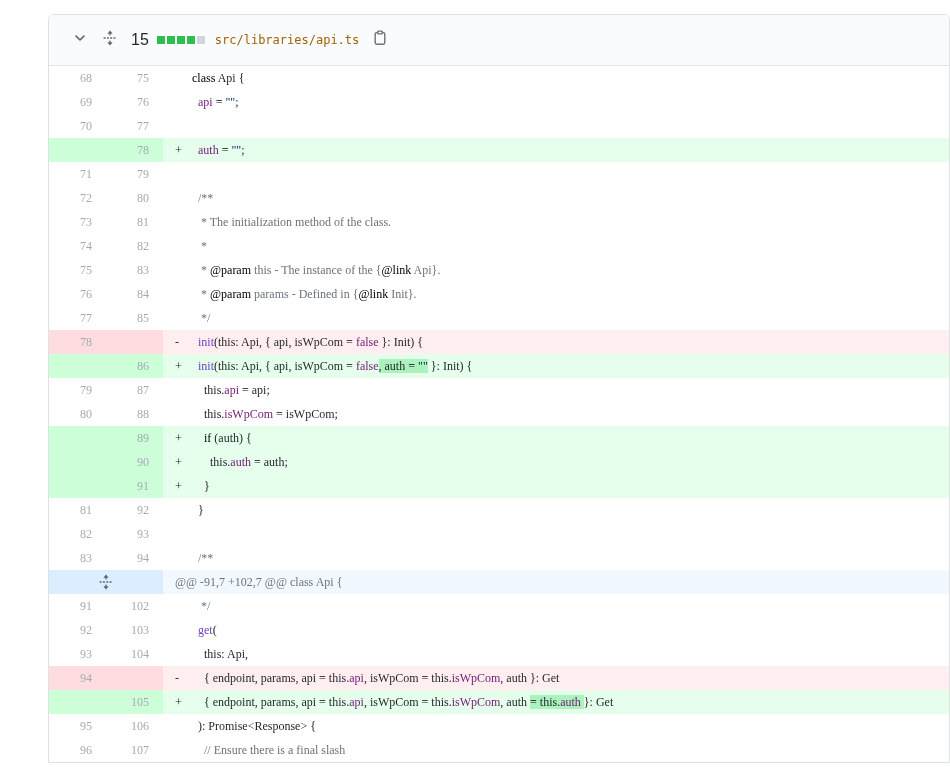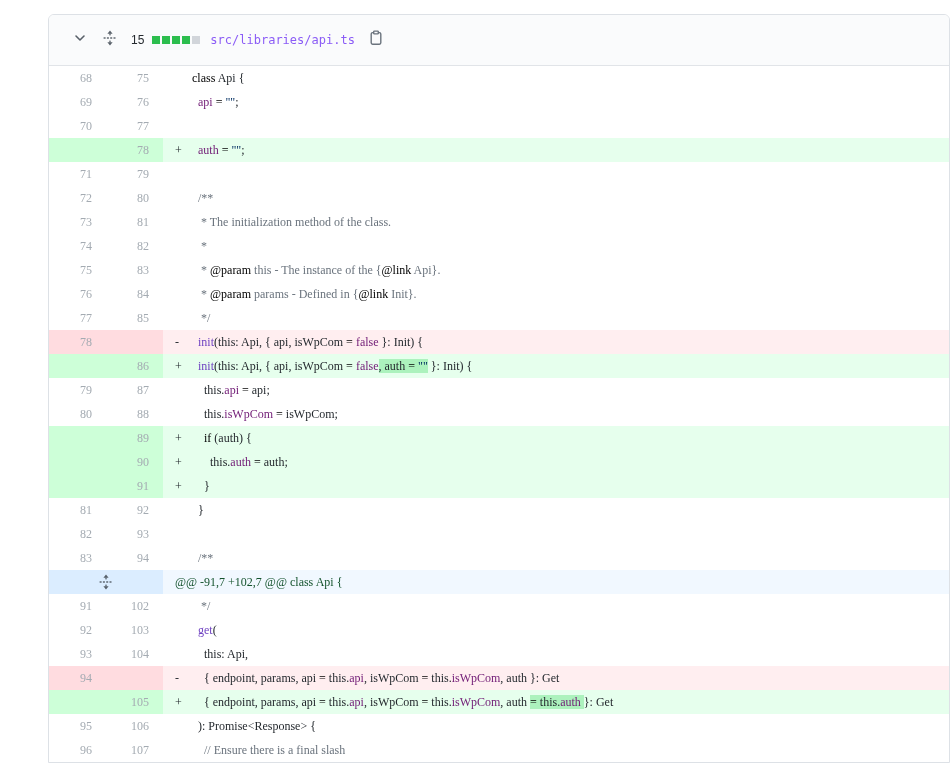--- a/index.html
+++ b/index.html
@@ -1,38 +1,38 @@
 <!DOCTYPE html>
 <html><head>
 <meta charset="utf-8">
 <style>
   *{box-sizing:border-box;margin:0;padding:0}
   html,body{width:950px;height:767px}
   body{background:#ffffff;font-family:"Liberation Sans",sans-serif;overflow:hidden;position:relative}
   .diff-box{position:absolute;left:48px;top:14px;width:902px;border:1px solid #dde1e6;border-right:1px solid #dde1e6;border-radius:6px 6px 0 0;overflow:hidden;background:#fff}
   .file-header{height:51px;background:#fafbfc;border-bottom:1px solid #e1e4e8;display:flex;align-items:center;padding:0 16px 0 22px}
   .file-header .icon-btn{display:flex;align-items:center;justify-content:center;width:18px;height:18px;cursor:pointer;flex:none}
-  .changes-count{font-size:12px;color:#24292e;margin:0 8px 0 12px}
+  .changes-count{font-size:16px;color:#24292e;margin:0 8px 0 12px}
   .diffstat{display:flex;gap:2px;margin-right:10px}
   .diffstat i{width:8px;height:8px;display:block}
   .diffstat i.added{background:#2cbe4e}
   .diffstat i.neutral{background:#d1d5da}
-  .file-name{font-family:"DejaVu Sans Mono","Liberation Mono",monospace;font-size:12px;color:#8b5cf6;margin-right:12px}
+  .file-name{font-family:"DejaVu Sans Mono","Liberation Mono",monospace;font-size:12px;color:#a16207;margin-right:12px}
   .unfold-wrap{margin-left:12px}
   .rows{background:#fff}
   .row{display:flex;height:24px;line-height:24px;font-family:Liberation Serif, serif;font-size:12px}
   .gut{width:57px;flex:none;text-align:right;padding-right:14px;color:#a4abb2;font-size:12px;cursor:pointer}
   .code{flex:1;white-space:pre;color:#24292e;padding-left:12px;overflow:hidden}
   .mk{display:inline-block;width:17px;color:#24292e}
   .row.add .code{background:#e6ffed}
   .row.add .gut{background:#cdffd8}
   .row.del .code{background:#ffeef0}
   .row.del .gut{background:#ffdce0}
   .row.hunk .gutwrap{width:114px;flex:none;background:#dbedff;display:flex;align-items:center;justify-content:center;cursor:pointer}
-  .row.hunk .code{background:#f1f8ff;color:#14532d}
+  .row.hunk .code{background:#f1f8ff;color:#737373}
   .k{color:#000000}
   .b{color:#701a75}
   .s{color:#032f62}
   .f{color:#6f42c1}
   .c{color:#6a737d}
   .p{color:#24292e}
   .hl{background:#acf2bd}
 </style>
 </head>
 <body>

